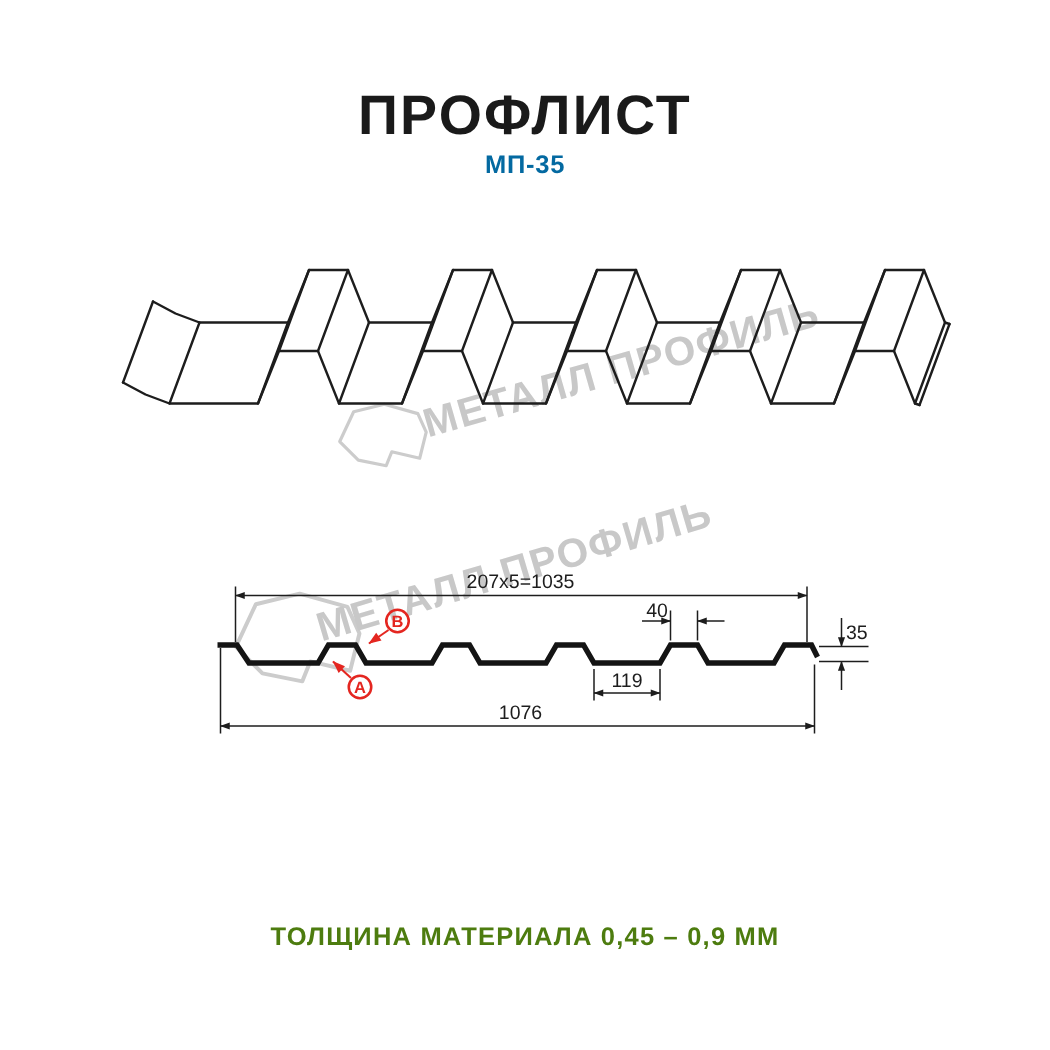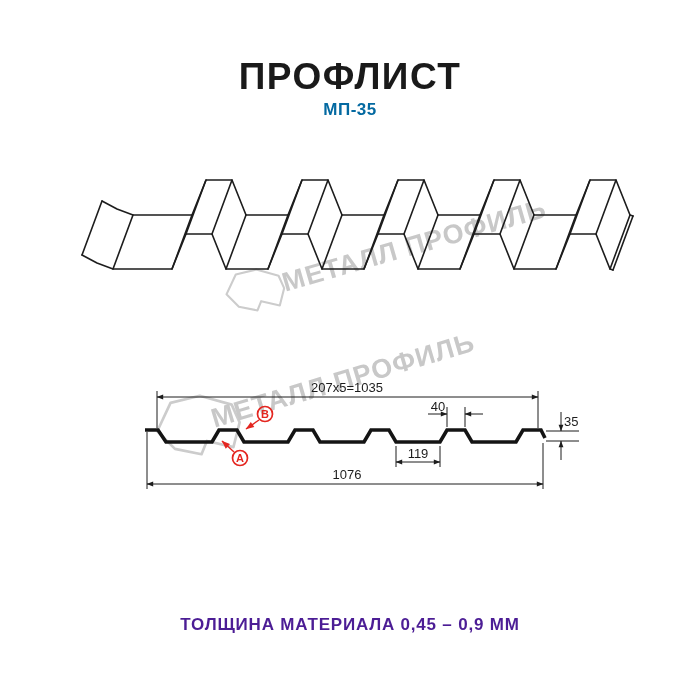--- a/index.html
+++ b/index.html
@@ -3,21 +3,21 @@
 <meta charset="utf-8">
 <style>
   html,body{margin:0;padding:0;background:#ffffff;}
   .page{position:relative;width:700px;height:700px;background:#ffffff;overflow:hidden;
         font-family:"Liberation Sans", sans-serif;color:#1d1d1d;}
   .title{position:absolute;left:0;top:56px;width:700px;text-align:center;
          font-size:37px;font-weight:700;letter-spacing:1.5px;color:#1a1a1a;}
   .subtitle{position:absolute;left:0;top:100px;width:700px;text-align:center;
          font-size:17px;font-weight:600;letter-spacing:0.5px;color:#0369a1;}
   .footer{position:absolute;left:0;top:615px;width:700px;text-align:center;
-         font-size:17px;font-weight:600;letter-spacing:0.8px;color:#4c1d95;}
+         font-size:17px;font-weight:600;letter-spacing:0.8px;color:#4d7c0f;}
   .wm-text{position:absolute;white-space:nowrap;font-weight:700;color:#c8c8c8;
          font-size:27px;letter-spacing:1px;transform-origin:0 50%;}
   .wm1{left:283px;top:268px;transform:rotate(-16deg);}
   .wm2{left:212px;top:404px;transform:rotate(-16.5deg);}
   .abs{position:absolute;}
   svg{display:block;}
   svg text{font-family:"Liberation Sans", sans-serif;font-size:13px;fill:#1d1d1d;}
   svg text.red-letter{font-size:11px;font-weight:700;fill:#e42620;}
 </style>
 </head>

